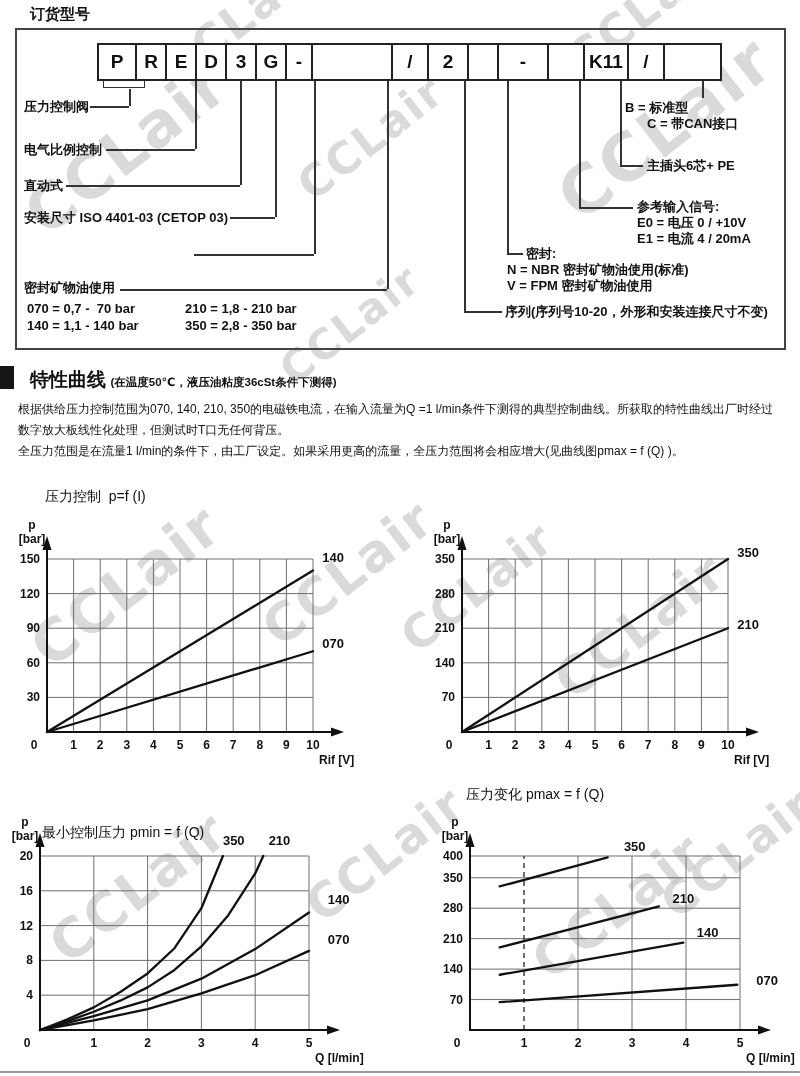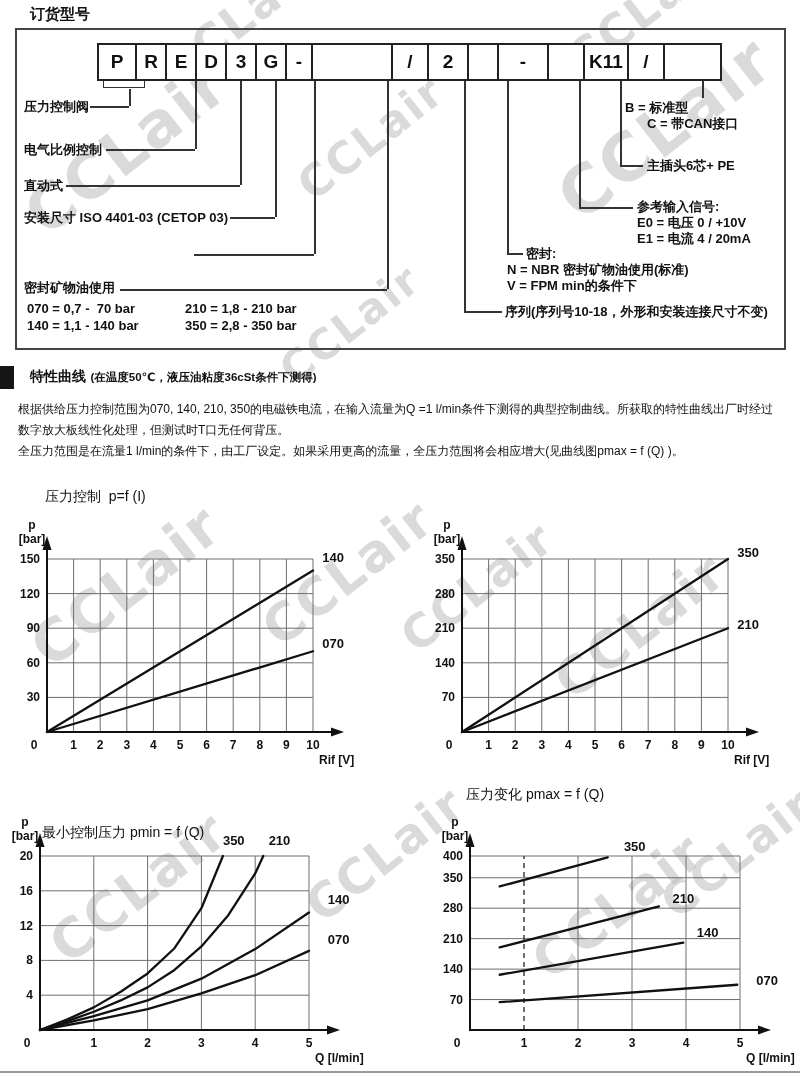--- a/index.html
+++ b/index.html
@@ -11,21 +11,21 @@
   #order-box{position:absolute;left:15px;top:28px;width:767px;height:318px;border:2px solid #444;z-index:2}
   .cell{position:absolute;top:13px;height:34px;border:2px solid #222;background:#fff;z-index:3;
         display:flex;align-items:center;justify-content:center;font-weight:bold;font-size:19px}
   .cline{position:absolute;background:#333;z-index:2}
   .lbl{position:absolute;font-size:13px;font-weight:600;white-space:pre;z-index:2;line-height:15px}
   .code-b{font-weight:bold}
   .hl{background:#a9cbe4}
   #bracket{position:absolute;border:1.5px solid #333;border-top:none;z-index:2}
   #curves-square{position:absolute;left:0;top:366px;width:14px;height:23px;background:#151515;z-index:2}
   #hdr-curves{position:absolute;left:30px;top:367px;z-index:2;font-weight:bold;white-space:nowrap}
-  #hdr-curves .t{font-size:14px}
+  #hdr-curves .t{font-size:19px}
   #hdr-curves .n{font-size:11.5px}
   #para{position:absolute;left:18px;top:399px;width:780px;font-size:12px;line-height:21px;z-index:2;white-space:nowrap}
   .chart-title{position:absolute;font-size:14px;font-weight:normal;z-index:3;white-space:pre}
   svg.chart{position:absolute;z-index:2;overflow:visible}
   .tick{font:bold 12px "Liberation Sans","DejaVu Sans",sans-serif;fill:#111}
   .curve-label{font:bold 13px "Liberation Sans","DejaVu Sans",sans-serif;fill:#111}
   .axis-label{font:bold 12px "Liberation Sans","DejaVu Sans",sans-serif;fill:#111}
   #bottom-rule{position:absolute;left:0;top:1071px;width:800px;height:1.5px;background:#9a9a9a;z-index:2}
 </style>
 </head>
@@ -65,22 +65,22 @@
   <div class="lbl" style="left:168px;top:288px"><span class="code-b">350</span><span> = 2,8 - 350 bar</span></div>
 
   <div class="lbl" style="left:608px;top:70px"><span class="code-b">B</span><span> = 标准型</span></div>
   <div class="lbl" style="left:630px;top:86px"><span class="code-b">C</span><span> = 带CAN接口</span></div>
   <div class="lbl" style="left:630px;top:128px">主插头6芯+ PE</div>
   <div class="lbl" style="left:620px;top:169px">参考输入信号:</div>
   <div class="lbl" style="left:620px;top:185px"><span class="code-b">E0</span><span> = 电压 0 / +10V</span></div>
   <div class="lbl" style="left:620px;top:201px"><span class="code-b">E1</span><span> = 电流 4 / 20mA</span></div>
   <div class="lbl" style="left:509px;top:216px">密封:</div>
   <div class="lbl" style="left:490px;top:232px"><span class="code-b">N</span><span> = NBR 密封矿物油使用</span><span class="code-b">(标准)</span></div>
-  <div class="lbl" style="left:490px;top:248px"><span class="code-b">V</span><span> = FPM min的条件下</span></div>
-  <div class="lbl" style="left:488px;top:274px">序列(序列号10-18，外形和安装连接尺寸不变)</div>
+  <div class="lbl" style="left:490px;top:248px"><span class="code-b">V</span><span> = FPM 密封矿物油使用</span></div>
+  <div class="lbl" style="left:488px;top:274px">序列(序列号10-20，外形和安装连接尺寸不变)</div>
 <div class="cline" style="left: 112px; top: 59px; width: 1.5px; height: 17px;"></div>
     <div class="cline" style="left: 178px; top: 51px; width: 1.5px; height: 68px;"></div>
     <div class="cline" style="left: 223px; top: 51px; width: 1.5px; height: 104px;"></div>
     <div class="cline" style="left: 258px; top: 51px; width: 1.5px; height: 136px;"></div>
     <div class="cline" style="left: 297px; top: 51px; width: 1.5px; height: 173px;"></div>
     <div class="cline" style="left: 370px; top: 51px; width: 1.5px; height: 208px;"></div>
     <div class="cline" style="left: 685px; top: 51px; width: 1.5px; height: 17px;"></div>
     <div class="cline" style="left: 603px; top: 51px; width: 1.5px; height: 84px;"></div>
     <div class="cline" style="left: 562px; top: 51px; width: 1.5px; height: 126px;"></div>
     <div class="cline" style="left: 490px; top: 51px; width: 1.5px; height: 172px;"></div>

